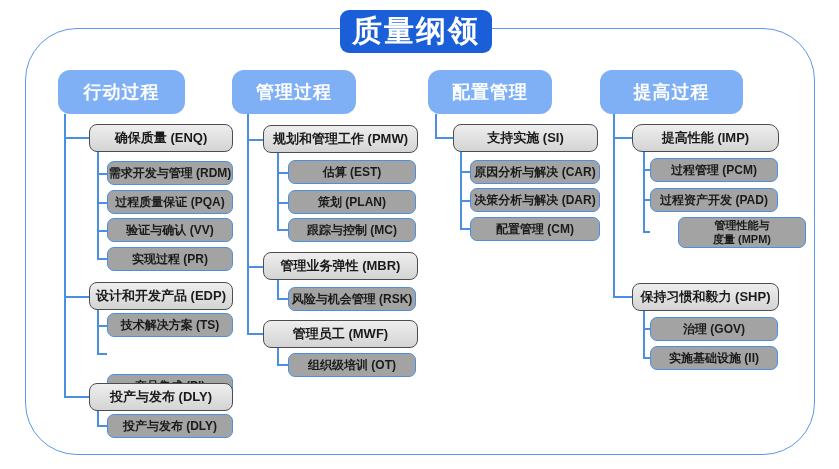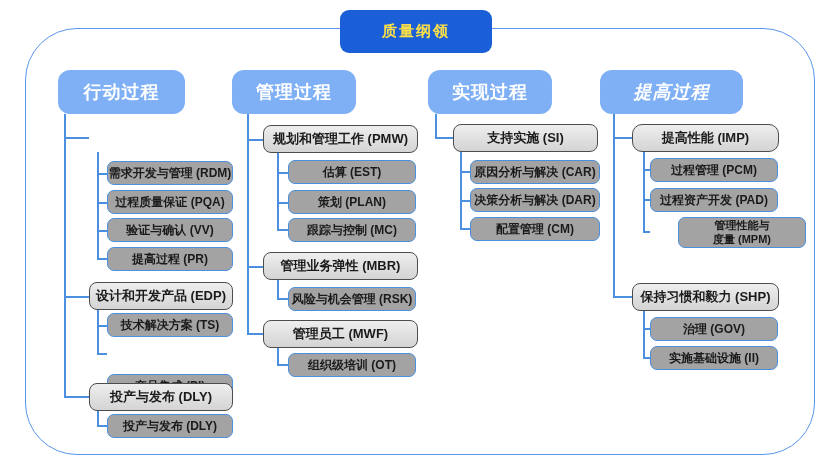--- a/index.html
+++ b/index.html
@@ -6,21 +6,21 @@
   .stage{
     position:relative;width:839px;height:469px;background:#fff;overflow:hidden;
     font-family:"Liberation Sans","DejaVu Sans",sans-serif;
   }
   .outline{
     position:absolute;left:25px;top:28px;width:788px;height:425px;
     border:1.6px solid #5b96f0;border-radius:52px;background:#fff;
   }
   .title{
     position:absolute;left:340px;top:10px;width:152px;height:43px;
-    background:#1a5fd7;border-radius:9px;color:#fde047;font-weight:bold;font-size:15px;
+    background:#1a5fd7;border-radius:9px;color:#ffffff;font-weight:bold;font-size:30px;
     display:flex;align-items:center;justify-content:center;letter-spacing:2px;z-index:3;
   }
   .hdr{
     position:absolute;height:44px;background:#7fb0f5;border-radius:12px;
     color:#fff;font-weight:bold;font-size:18px;letter-spacing:1px;
     display:flex;align-items:center;justify-content:center;z-index:2;
   }
   .sec{
     position:absolute;height:28px;background:linear-gradient(#eeeeee,#d4d4d4);
     border:1.6px solid #4d4d4d;border-radius:8px;color:#1a1a1a;font-weight:bold;font-size:13px;
@@ -40,27 +40,28 @@
 <body>
 
 <div class="stage">
 
   <div class="outline"></div>
 
   <div class="title">质量纲领</div>
 
   <div class="hdr" style="left:58px;top:70px;width:127px;">行动过程</div>
   <div class="hdr" style="left:232px;top:70px;width:124px;">管理过程</div>
-  <div class="hdr" style="left:428px;top:70px;width:124px;">实现过程</div>
-  <div class="hdr" style="left:600px;top:70px;width:143px;font-style:italic;">提高过程</div>
+  <div class="hdr" style="left:428px;top:70px;width:124px;">配置管理</div>
+  <div class="hdr" style="left:600px;top:70px;width:143px;">提高过程</div>
 
+  <div class="sec" style="left:89px;top:124px;width:144px;">确保质量 (ENQ)</div>
   <div class="itm" style="left:107px;top:161px;width:126px;">需求开发与管理 (RDM)</div>
   <div class="itm" style="left:107px;top:190px;width:126px;">过程质量保证 (PQA)</div>
   <div class="itm" style="left:107px;top:218px;width:126px;">验证与确认 (VV)</div>
-  <div class="itm" style="left:107px;top:247px;width:126px;">提高过程 (PR)</div>
+  <div class="itm" style="left:107px;top:247px;width:126px;">实现过程 (PR)</div>
   <div class="sec" style="left:89px;top:282px;width:144px;">设计和开发产品 (EDP)</div>
   <div class="itm" style="left:107px;top:313px;width:126px;">技术解决方案 (TS)</div>
   <div class="itm" style="left:107px;top:342px;width:126px;margin-top:32px;">产品集成 (PI)</div>
   <div class="sec" style="left:89px;top:383px;width:144px;">投产与发布 (DLY)</div>
   <div class="itm" style="left:107px;top:414px;width:126px;">投产与发布 (DLY)</div>
 
   <div class="sec" style="left:263px;top:125px;width:155px;">规划和管理工作 (PMW)</div>
   <div class="itm" style="left:288px;top:160px;width:128px;">估算 (EST)</div>
   <div class="itm" style="left:288px;top:218px;width:128px;">跟踪与控制 (MC)</div>
   <div class="itm" style="left:288px;top:190px;width:128px;">策划 (PLAN)</div>

